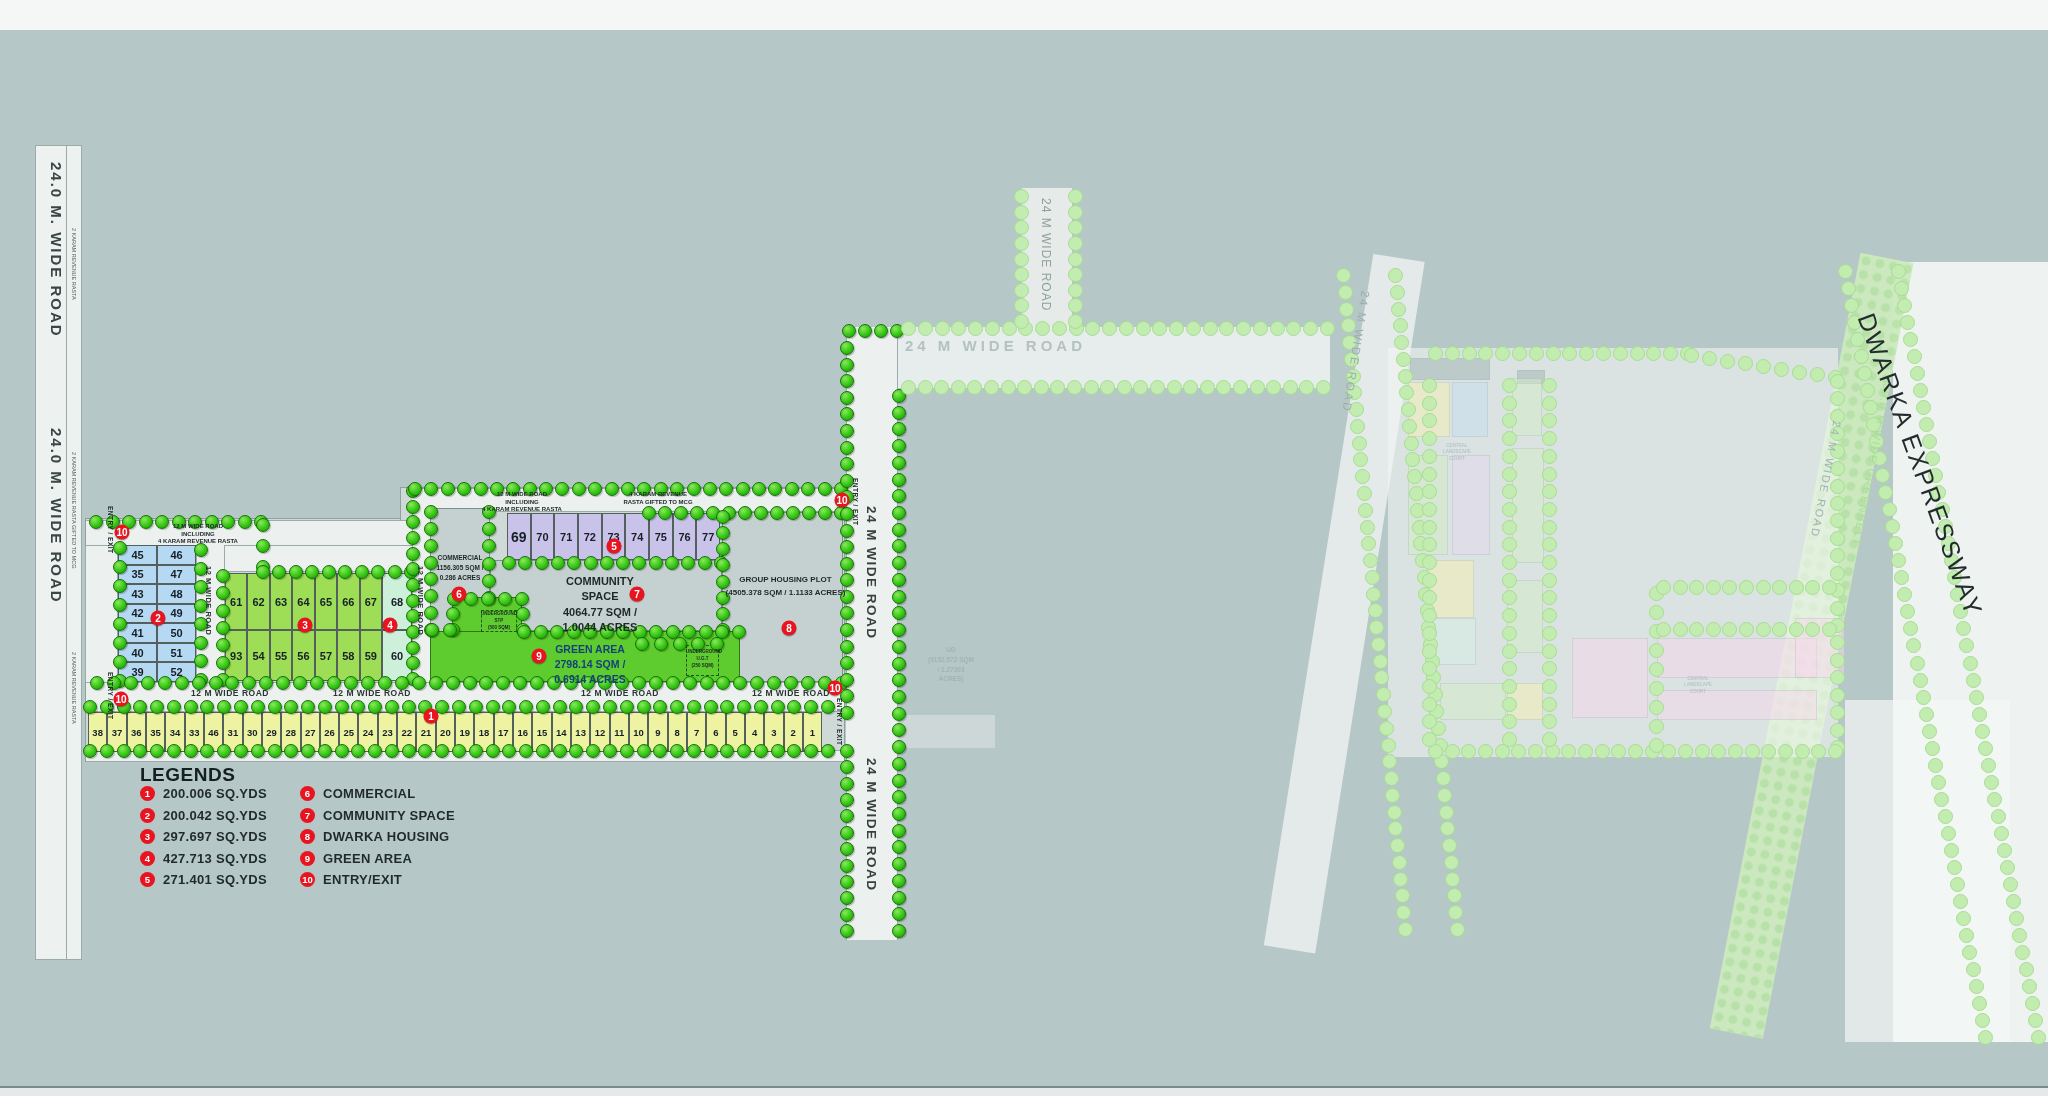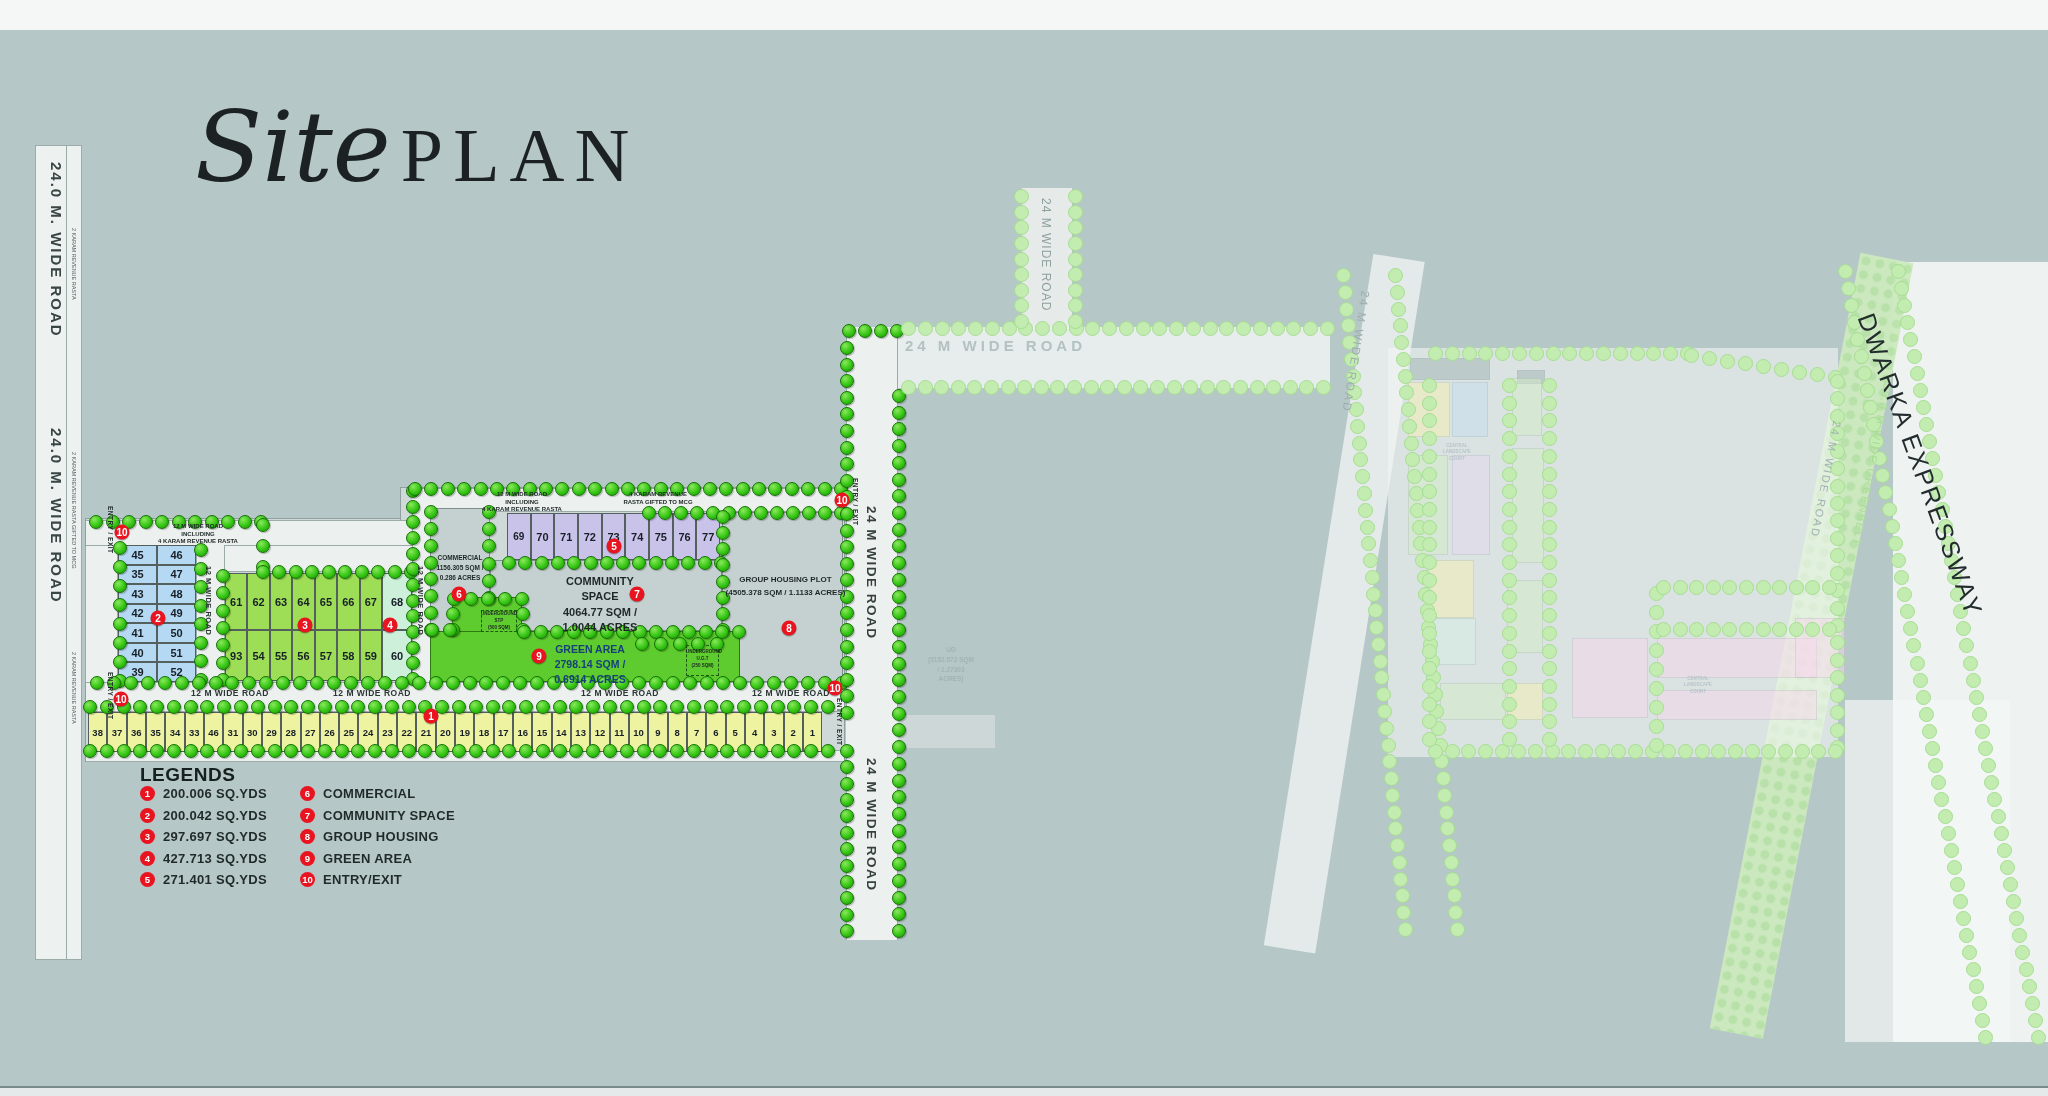--- a/index.html
+++ b/index.html
@@ -47,24 +47,20 @@
 </style>
 </head>
 <body>
 
 <div id="stage">
 
   <div class="abs" style="left:0;top:0;width:2048px;height:30px;background:#f4f7f6;"></div>
   <div class="abs" style="left:0;top:1086px;width:2048px;height:2px;background:#7b8b8b;"></div>
   <div class="abs" style="left:0;top:1088px;width:2048px;height:8px;background:#e5e9e9;"></div>
 
-  <div id="title">
-    <span class="script">Site</span>
-    <span class="plain">PLAN</span>
-  </div>
 
   <div class="abs" style="left:1893px;top:262px;width:155px;height:780px;background:#f3f6f5;opacity:.92;"></div>
   <div class="abs" style="left:1845px;top:700px;width:165px;height:342px;background:#f3f6f5;opacity:.7;"></div>
   <div class="abs" style="left:1887px;top:258px;width:54px;height:790px;transform:translateX(-50%) rotate(11deg);transform-origin:50% 0;
               background:#cdeabf;opacity:.95;
               background-image:radial-gradient(circle at 7px 7px,#b9e3a8 4px,transparent 5px);background-size:14px 14px;"></div>
 
   <div class="abs" style="left:898px;top:327px;width:432px;height:61px;background:#f0f3f2;opacity:.85;"></div>
   <div class="abs" style="left:1022px;top:188px;width:50px;height:141px;background:#eef1f0;opacity:.85;"></div>
 
@@ -180,21 +176,21 @@
       <div class="cell lgreen" style="left: 359.58px; top: 573px; width: 22.43px; height: 57px; font-size: 11px;">67</div>
       <div class="cell lgreen" style="left: 225px; top: 630px; width: 22.43px; height: 51px; font-size: 11px;">93</div>
       <div class="cell lgreen" style="left: 247.43px; top: 630px; width: 22.43px; height: 51px; font-size: 11px;">54</div>
       <div class="cell lgreen" style="left: 269.86px; top: 630px; width: 22.43px; height: 51px; font-size: 11px;">55</div>
       <div class="cell lgreen" style="left: 292.29px; top: 630px; width: 22.43px; height: 51px; font-size: 11px;">56</div>
       <div class="cell lgreen" style="left: 314.72px; top: 630px; width: 22.43px; height: 51px; font-size: 11px;">57</div>
       <div class="cell lgreen" style="left: 337.15px; top: 630px; width: 22.43px; height: 51px; font-size: 11px;">58</div>
       <div class="cell lgreen" style="left: 359.58px; top: 630px; width: 22.43px; height: 51px; font-size: 11px;">59</div>
       <div class="cell cyan" style="left: 382px; top: 573px; width: 30px; height: 57px; font-size: 11px;">68</div>
       <div class="cell cyan" style="left: 382px; top: 630px; width: 30px; height: 51px; font-size: 11px;">60</div>
-      <div class="cell purple" style="left: 507px; top: 513px; width: 23.67px; height: 47px; font-size: 10px;">69</div>
+      <div class="cell purple" style="left: 507px; top: 513px; width: 23.67px; height: 47px; font-size: 14px;">69</div>
       <div class="cell purple" style="left: 530.67px; top: 513px; width: 23.67px; height: 47px; font-size: 11px;">70</div>
       <div class="cell purple" style="left: 554.34px; top: 513px; width: 23.67px; height: 47px; font-size: 11px;">71</div>
       <div class="cell purple" style="left: 578.01px; top: 513px; width: 23.67px; height: 47px; font-size: 11px;">72</div>
       <div class="cell purple" style="left: 601.68px; top: 513px; width: 23.67px; height: 47px; font-size: 11px;">73</div>
       <div class="cell purple" style="left: 625.35px; top: 513px; width: 23.67px; height: 47px; font-size: 11px;">74</div>
       <div class="cell purple" style="left: 649.02px; top: 513px; width: 23.67px; height: 47px; font-size: 11px;">75</div>
       <div class="cell purple" style="left: 672.69px; top: 513px; width: 23.67px; height: 47px; font-size: 11px;">76</div>
       <div class="cell purple" style="left: 696.36px; top: 513px; width: 23.67px; height: 47px; font-size: 11px;">77</div>
     </div>
 
@@ -1108,21 +1104,21 @@
       <div class="lgd-item" style="left: 300px; top: 786px;">
         <span class="lgd-circ">6</span>
         <span class="lgd-txt">COMMERCIAL</span>
       </div>
       <div class="lgd-item" style="left: 300px; top: 807.5px;">
         <span class="lgd-circ">7</span>
         <span class="lgd-txt">COMMUNITY SPACE</span>
       </div>
       <div class="lgd-item" style="left: 300px; top: 829px;">
         <span class="lgd-circ">8</span>
-        <span class="lgd-txt">GROUP HOUSING</span>
+        <span class="lgd-txt">DWARKA HOUSING</span>
       </div>
       <div class="lgd-item" style="left: 300px; top: 850.5px;">
         <span class="lgd-circ">9</span>
         <span class="lgd-txt">GREEN AREA</span>
       </div>
       <div class="lgd-item" style="left: 300px; top: 872px;">
         <span class="lgd-circ">10</span>
         <span class="lgd-txt">ENTRY/EXIT</span>
       </div>
     </div>

